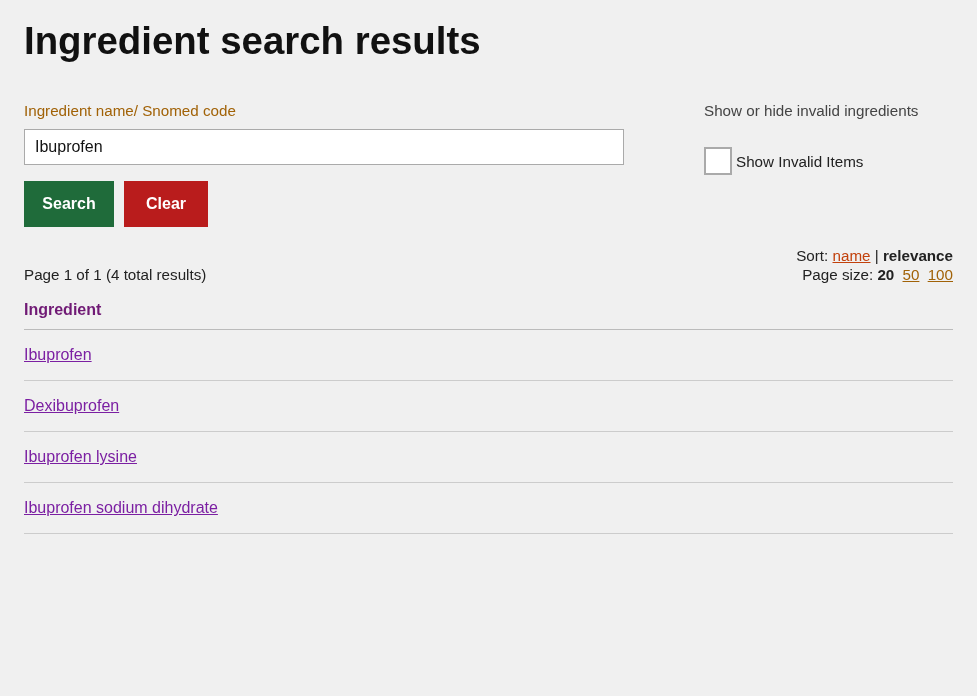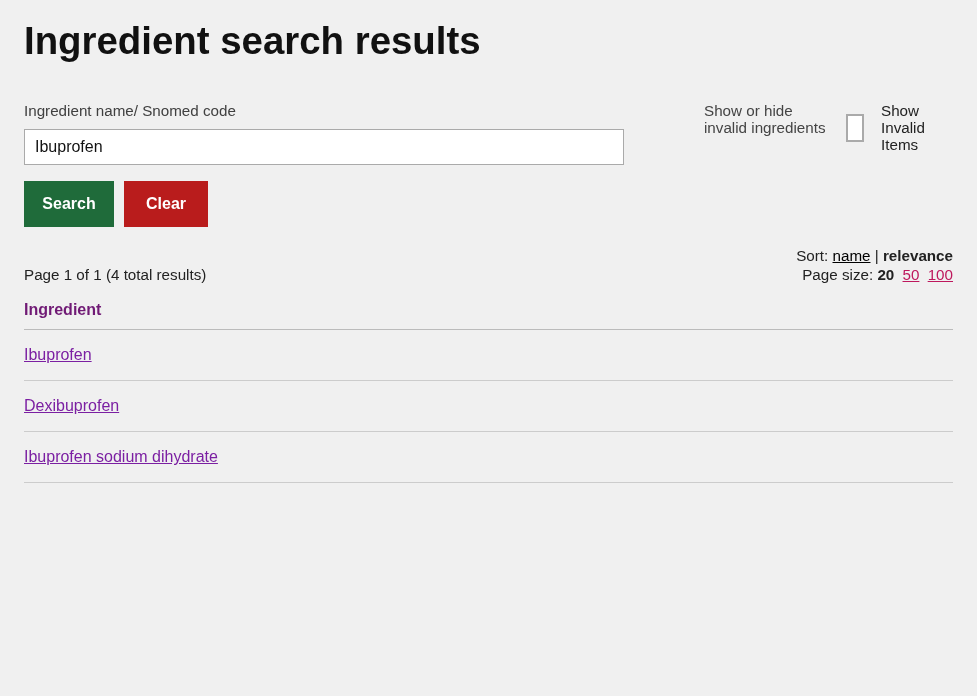--- a/index.html
+++ b/index.html
@@ -34,26 +34,27 @@
     }
 
     .search-left {
       display: flex;
       flex-direction: column;
       gap: 10px;
     }
 
     .search-right {
       display: flex;
+      flex-direction: column;
       gap: 10px;
     }
 
     label.field-label {
       font-size: 0.95em;
-      color: #404040;
+      color: #a16207;
     }
 
     .search-input {
       width: 600px;
       padding: 8px 10px;
       font-size: 1em;
       border: 1.5px solid #aaa;
       background: #fff;
       color: #111;
       outline: none;
@@ -88,22 +89,22 @@
     }
 
     .invalid-label {
       font-size: 0.95em;
       color: #444;
     }
 
     .invalid-row {
       display: flex;
       align-items: center;
-      gap: 17px;
-      margin-top: 0;
+      gap: 4px;
+      margin-top: 18px;
     }
 
     .invalid-checkbox {
       width: 28px;
       height: 28px;
       border: 2px solid #aaa;
       background: #fff;
       cursor: pointer;
       appearance: none;
       -webkit-appearance: none;
@@ -127,34 +128,34 @@
       color: #222;
     }
 
     .sort-info {
       font-size: 0.95em;
       color: #222;
       text-align: right;
     }
 
     .sort-info a {
-      color: #000000;
+      color: #c2410c;
       text-decoration: underline;
     }
 
     .sort-info .bold {
       font-weight: bold;
     }
 
     .page-size-row {
       margin-top: 2px;
     }
 
     .page-size-row a {
-      color: #be185d;
+      color: #a16207;
       text-decoration: underline;
       margin-left: 4px;
     }
 
     .results-table {
       width: 100%;
       border-collapse: collapse;
       margin-top: 4px;
     }
 
@@ -228,16 +229,19 @@
     </tr>
   </thead>
   <tbody id="results-tbody">
   <tr>
         <td><a href="#">Ibuprofen</a></td>
       </tr>
       <tr>
         <td><a href="#">Dexibuprofen</a></td>
       </tr>
       <tr>
+        <td><a href="#">Ibuprofen lysine</a></td>
+      </tr>
+      <tr>
         <td><a href="#">Ibuprofen sodium dihydrate</a></td>
       </tr>
     </tbody>
 </table>
 
 </body></html>

